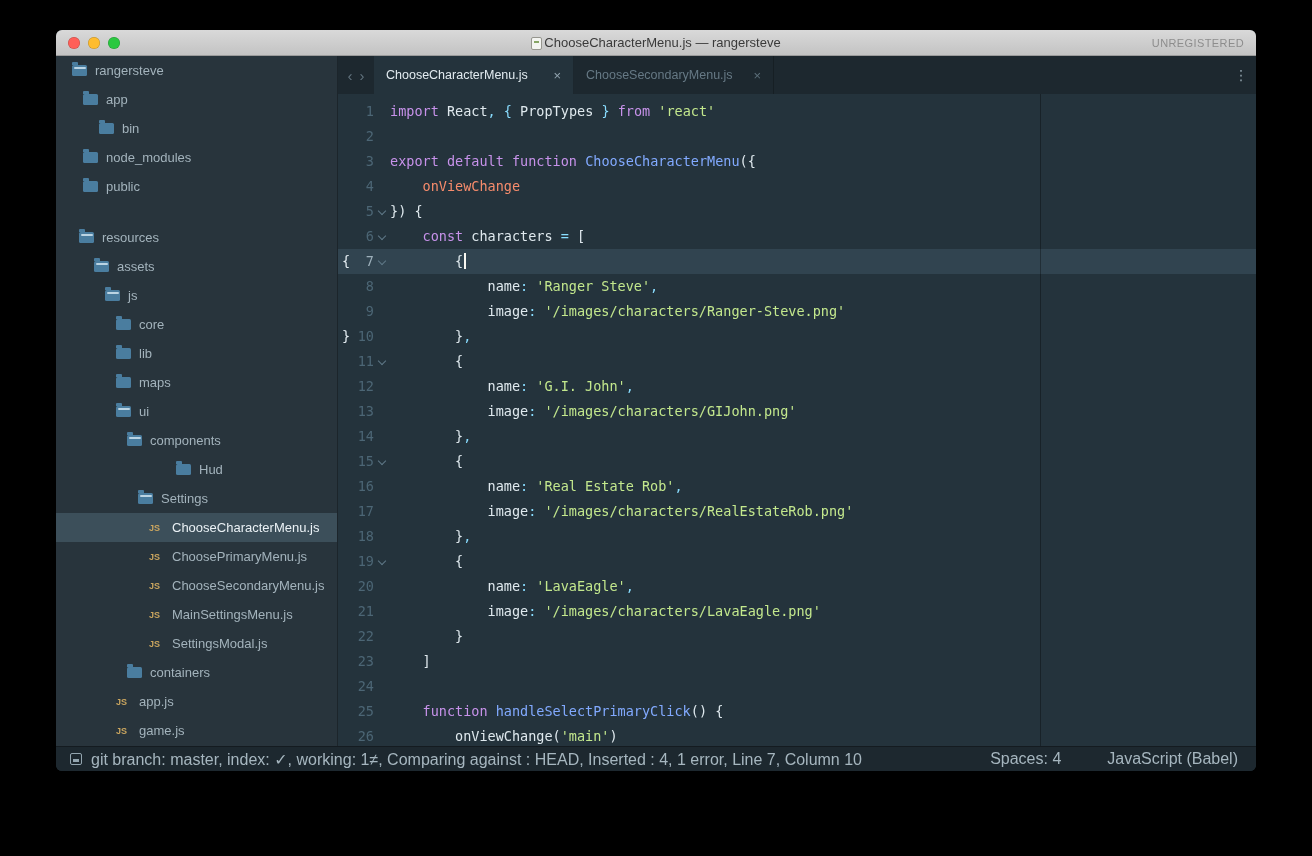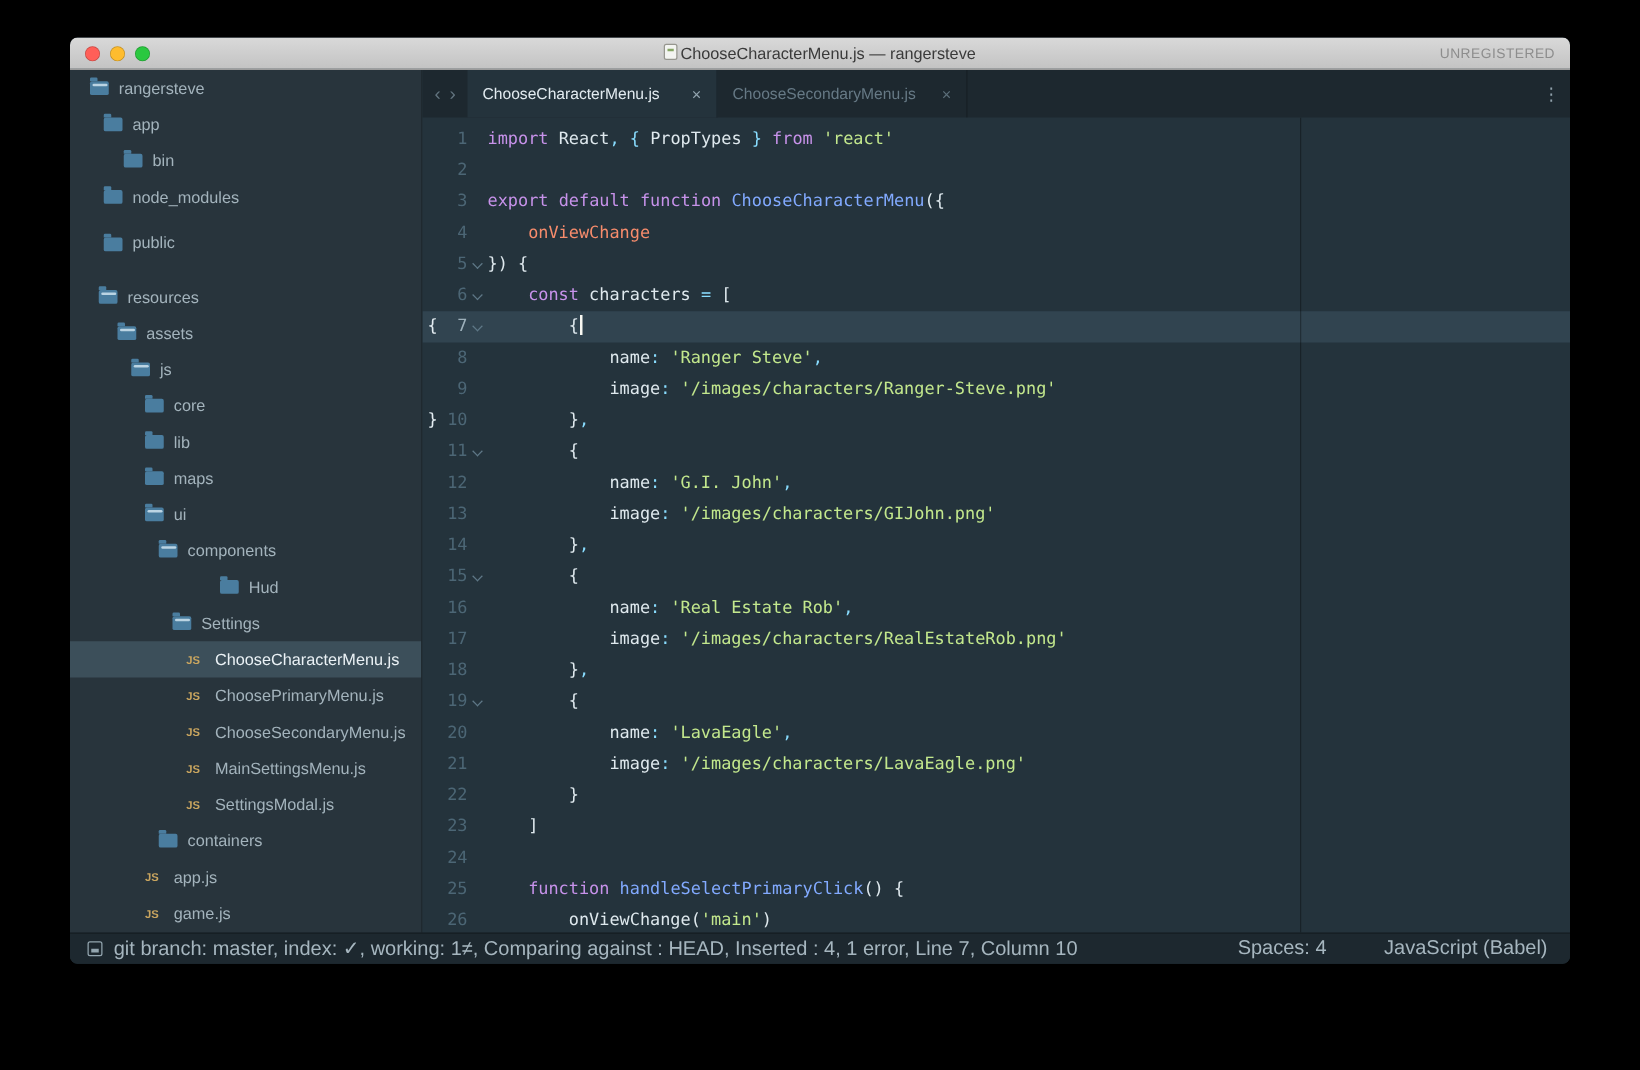--- a/index.html
+++ b/index.html
@@ -10,21 +10,21 @@
   .window { position:absolute; left:56px; top:30px; width:1200px; height:741px;
             border-radius:6px; overflow:hidden; display:flex; flex-direction:column;
             box-shadow:0 18px 45px rgba(0,0,0,.55); background:var(--editor_bg,#24333c); }
 
   
   .titlebar { height:26px; flex:none; position:relative; display:flex; align-items:center;
               background:linear-gradient(#d9d9d9,#c3c3c3); border-bottom:1px solid #9b9b9b; }
   .traffic { position:absolute; left:12px; display:flex; gap:8px; }
   .tl { width:12px; height:12px; border-radius:50%; box-shadow:inset 0 0 0 0.5px rgba(0,0,0,.25); }
   .tl.red{background:#ff5f58} .tl.yellow{background:#febc2e} .tl.green{background:#2ac840}
-  .titlewrap { margin:0 auto; display:flex; align-items:flex-start; gap:2px; }
+  .titlewrap { margin:0 auto; display:flex; align-items:flex-end; gap:2px; }
   .docicon { width:11px; height:13px; background:#f3f4f1; border:1px solid #96968f; border-radius:2px; position:relative; }
   .docicon::after { content:''; position:absolute; left:2px; right:2px; top:3px; height:2px; background:#86a565; }
   .title { font-size:13px; color:#3a3a3a; }
   .unreg { position:absolute; right:12px; font-size:11px; color:#8d8d8d; letter-spacing:.4px; }
 
   
   .main { flex:1; display:flex; min-height:0; }
 
   .sidebar { width:282px; flex:none; background:var(--sidebar_bg,#28343c);
              border-right:1px solid rgba(0,0,0,.28); overflow:hidden; }
@@ -114,21 +114,21 @@
               <span class="label">app</span>
             </div>
             <div class="row" style="padding-left: 43px;">
               <span class="icon folder"></span>
               <span class="label">bin</span>
             </div>
             <div class="row" style="padding-left: 27px;">
               <span class="icon folder"></span>
               <span class="label">node_modules</span>
             </div>
-            <div class="row" style="padding-left: 27px; align-items: flex-end;">
+            <div class="row" style="padding-left: 27px;">
               <span class="icon folder"></span>
               <span class="label">public</span>
             </div>
             <div class="row" style="padding-left: 23px; margin-top: 22px;">
               <span class="icon folder open"></span>
               <span class="label">resources</span>
             </div>
             <div class="row" style="padding-left: 38px;">
               <span class="icon folder open"></span>
               <span class="label">assets</span>

